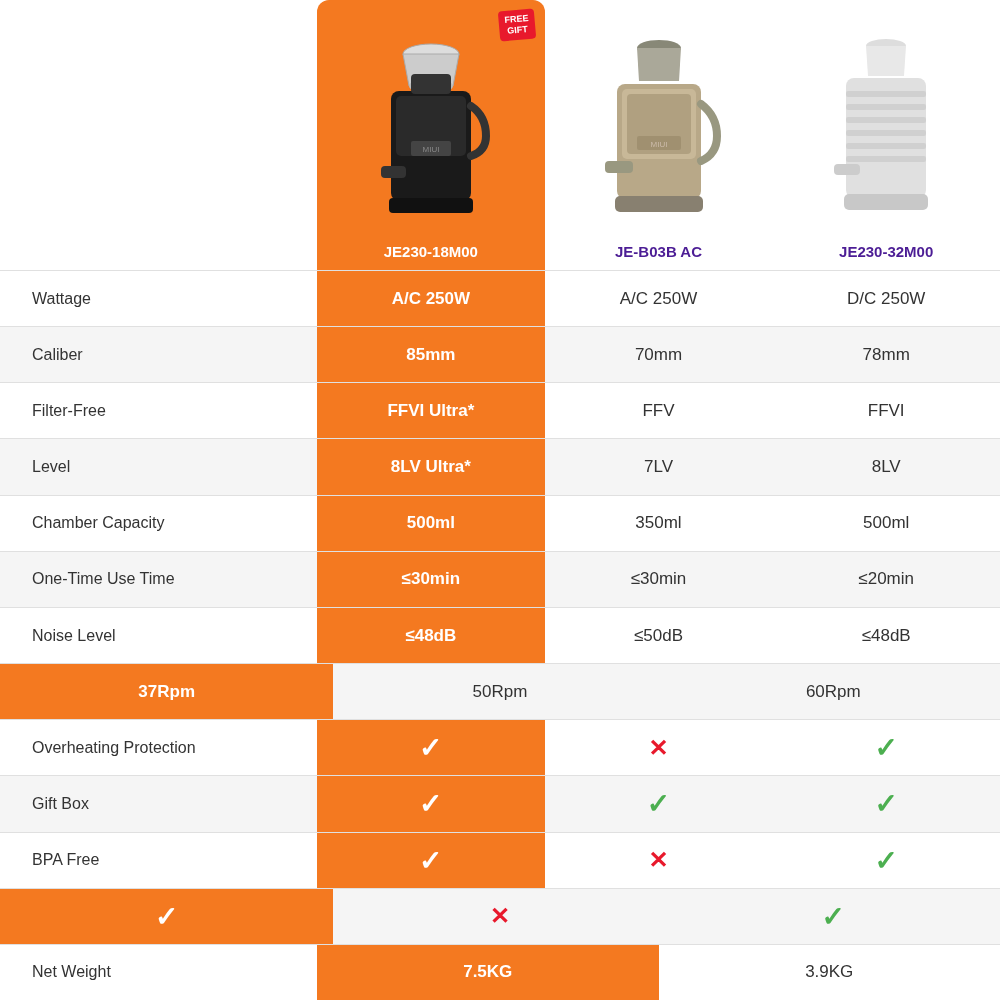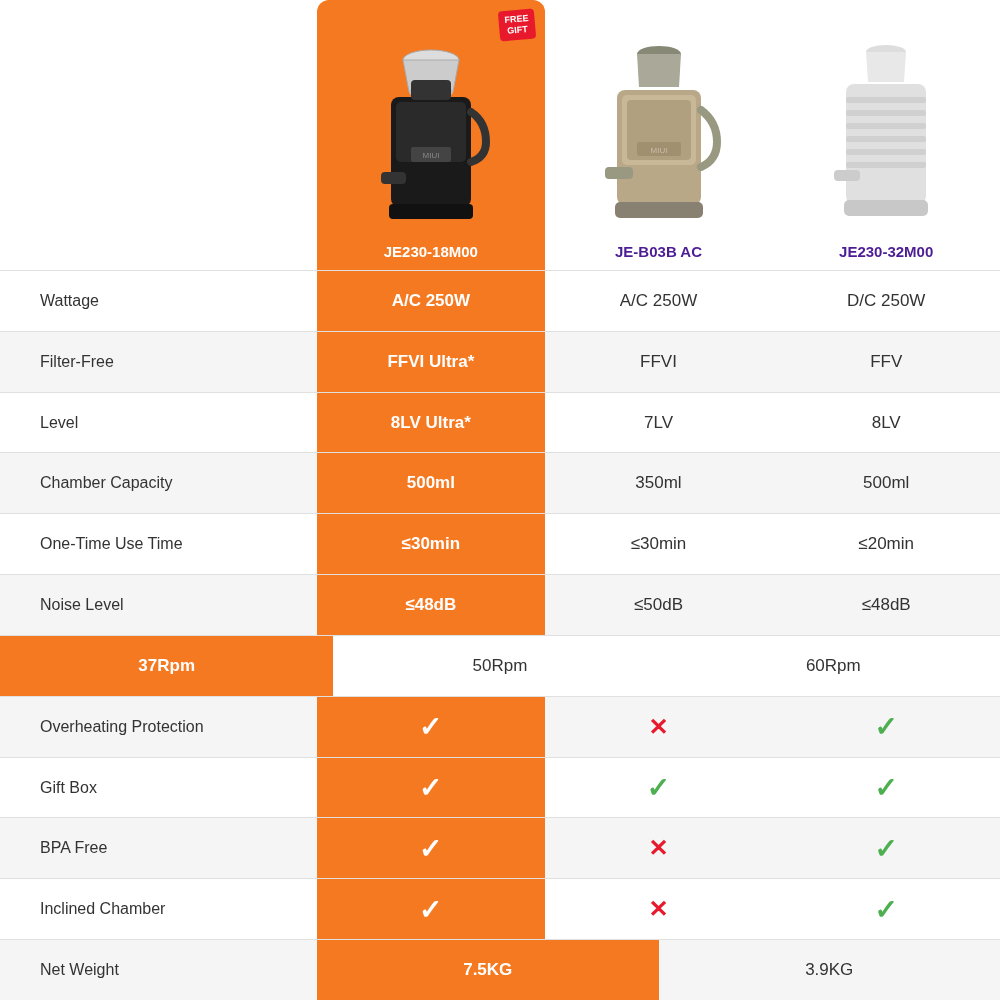--- a/index.html
+++ b/index.html
@@ -51,21 +51,21 @@
       display: flex;
       align-items: center;
       justify-content: center;
       position: relative;
     }
 
     .product-name {
       font-size: 15px;
       font-weight: bold;
       text-align: center;
-      margin-top: 6px;
+      margin-top: 12px;
     }
 
     .product-col.highlighted .product-name {
       color: #ffffff;
     }
 
     .product-col:not(.highlighted) .product-name {
       color: #4c1d95;
     }
 
@@ -105,21 +105,21 @@
 
     .row:nth-child(odd) {
       background: #ffffff;
     }
 
     .label-cell {
       width: 317px;
       min-width: 317px;
       display: flex;
       align-items: center;
-      padding-left: 40px;
+      padding-left: 32px;
       font-size: 16px;
       color: #333333;
       font-weight: 500;
     }
 
     .value-cell {
       flex: 1;
       display: flex;
       align-items: center;
       justify-content: center;
@@ -247,26 +247,32 @@
 
   <div class="table">
 
     <div class="row">
       <div class="label-cell">Wattage</div>
       <div class="value-cell highlighted">A/C 250W</div>
       <div class="value-cell">A/C 250W</div>
       <div class="value-cell">D/C 250W</div>
     </div>
 
+    <div class="row">
+      <div class="label-cell">Caliber</div>
+      <div class="value-cell highlighted">85mm</div>
+      <div class="value-cell">70mm</div>
+      <div class="value-cell">78mm</div>
+    </div>
 
     <div class="row">
       <div class="label-cell">Filter-Free</div>
       <div class="value-cell highlighted">FFVI Ultra*</div>
+      <div class="value-cell">FFV</div>
       <div class="value-cell">FFVI</div>
-      <div class="value-cell">FFV</div>
     </div>
 
     <div class="row">
       <div class="label-cell">Level</div>
       <div class="value-cell highlighted">8LV Ultra*</div>
       <div class="value-cell">7LV</div>
       <div class="value-cell">8LV</div>
     </div>
 
     <div class="row">
@@ -329,21 +335,20 @@
       </div>
       <div class="value-cell">
         <span class="x-mark">✕</span>
       </div>
       <div class="value-cell">
         <span class="check-mark">✓</span>
       </div>
     </div>
 
     <div class="row">
-      <div class="label-cell">Inclined Chamber</div>
       <div class="value-cell highlighted">
         <span class="check-mark white">✓</span>
       </div>
       <div class="value-cell">
         <span class="x-mark">✕</span>
       </div>
       <div class="value-cell">
         <span class="check-mark">✓</span>
       </div>
     </div>

